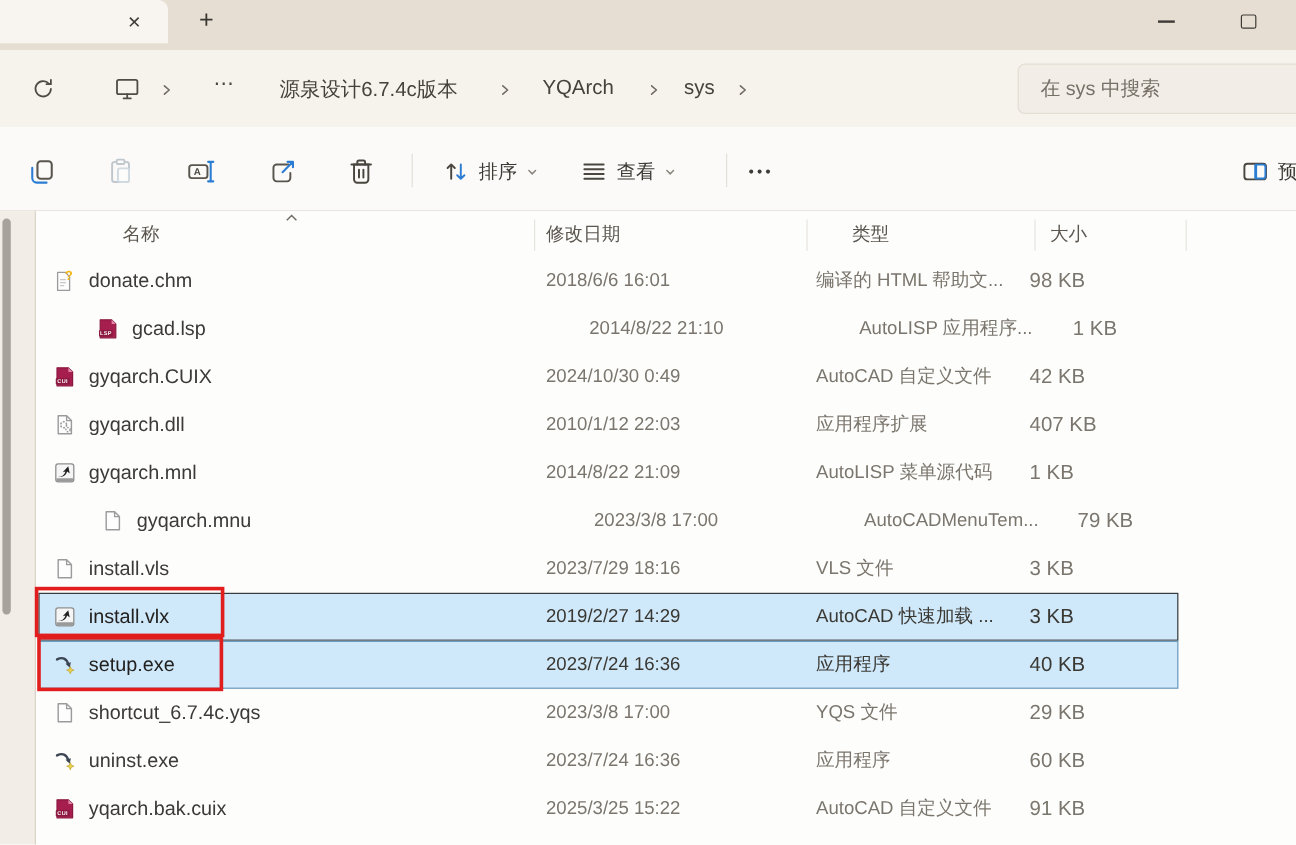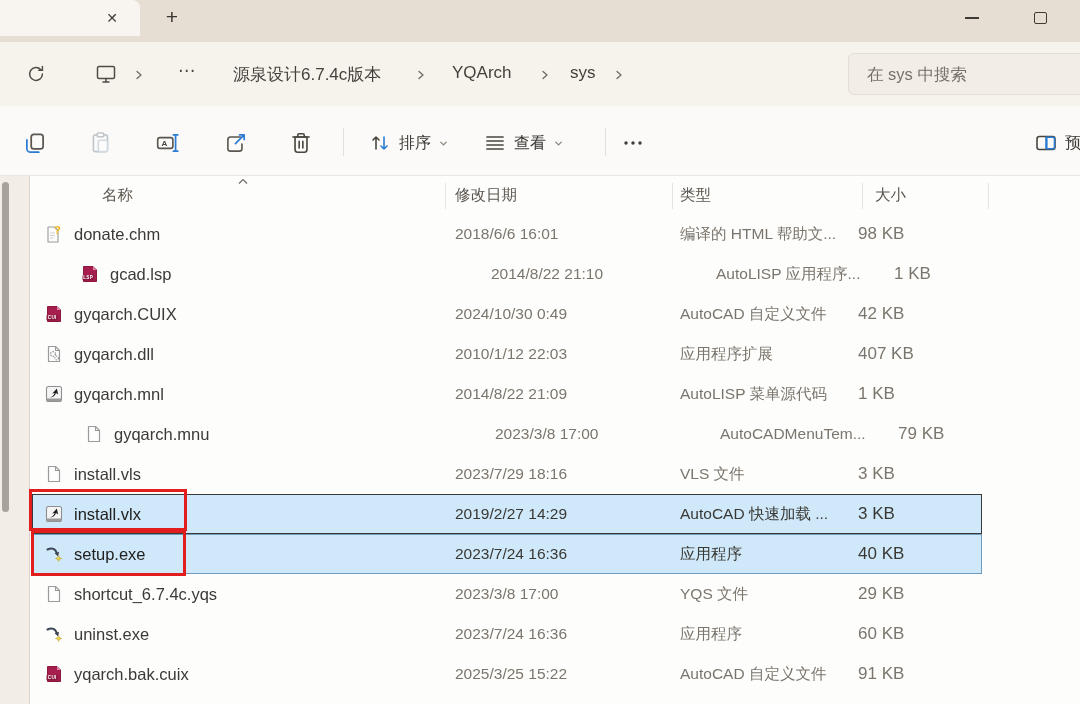--- a/index.html
+++ b/index.html
@@ -48,21 +48,21 @@
 
   
   .gutter { position:absolute; left:0; top:176px; width:30px; height:528px; background:#f2ede6;
             border-right:1px solid #dbd3c8; }
   .scroll-thumb { position:absolute; left:2px; top:182px; width:7px; height:330px; background:#a7a39c; border-radius:4px; }
   .right-edge { position:absolute; left:1071px; top:176px; width:1px; height:528px; background:#ebe8e2; }
 
   .list { position:absolute; left:30px; top:176px; width:1050px; height:528px; background:#fdfdfc; }
   .lheader { position:absolute; left:0; top:0; width:1050px; height:38px; }
   .lheader .hl { position:absolute; top:9px; font-size:15.5px; color:#5b564e; white-space:nowrap; }
-  .hl-name { left:32px;margin-left:40px; } .hl-date { left:425px; } .hl-type { left:650px;font-family:Liberation Serif, serif; } .hl-size { left:845px; }
+  .hl-name { left:32px;margin-left:40px; } .hl-date { left:425px; } .hl-type { left:680px;font-family:Liberation Serif, serif; } .hl-size { left:845px; }
   .sort-caret { position:absolute; left:207px; top:1px; }
   .hsep { position:absolute; top:7px; width:1px; height:26px; background:#e7e4de; }
 
   #rows { position:absolute; left:0; top:0; width:1050px; height:528px; }
   .row { position:absolute; left:0; width:1050px; height:40px; }
   .row .sel-bg { position:absolute; left:2px; top:0; width:950px; height:40px; background:#cfe8fa;
                  border:1px solid #3a3a3a; }
   .ficon { position:absolute; left:14px; top:10px; width:20px; height:20px; }
   .cell { position:absolute; top:0; height:40px; line-height:40px; white-space:nowrap; }
   .c-name { left:44px; font-size:16.5px; color:#3c3a36; }

